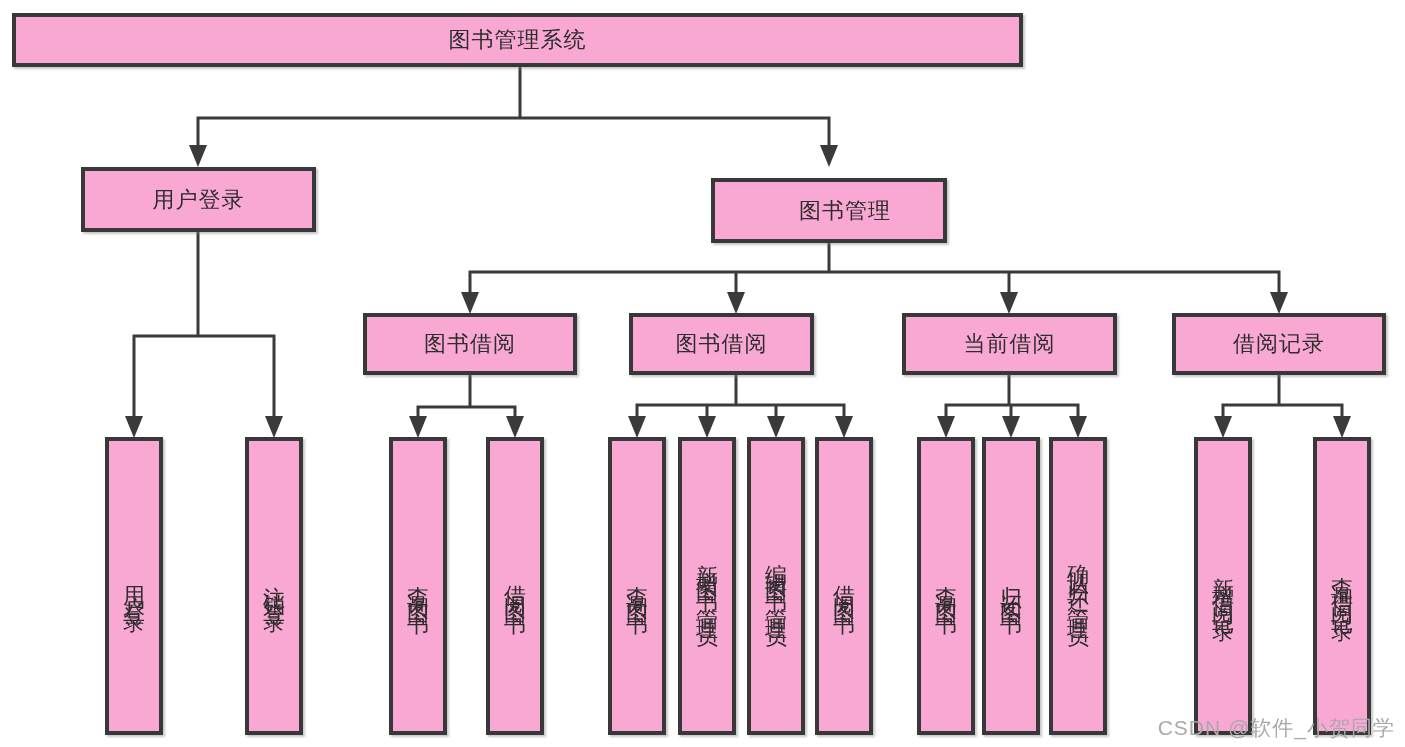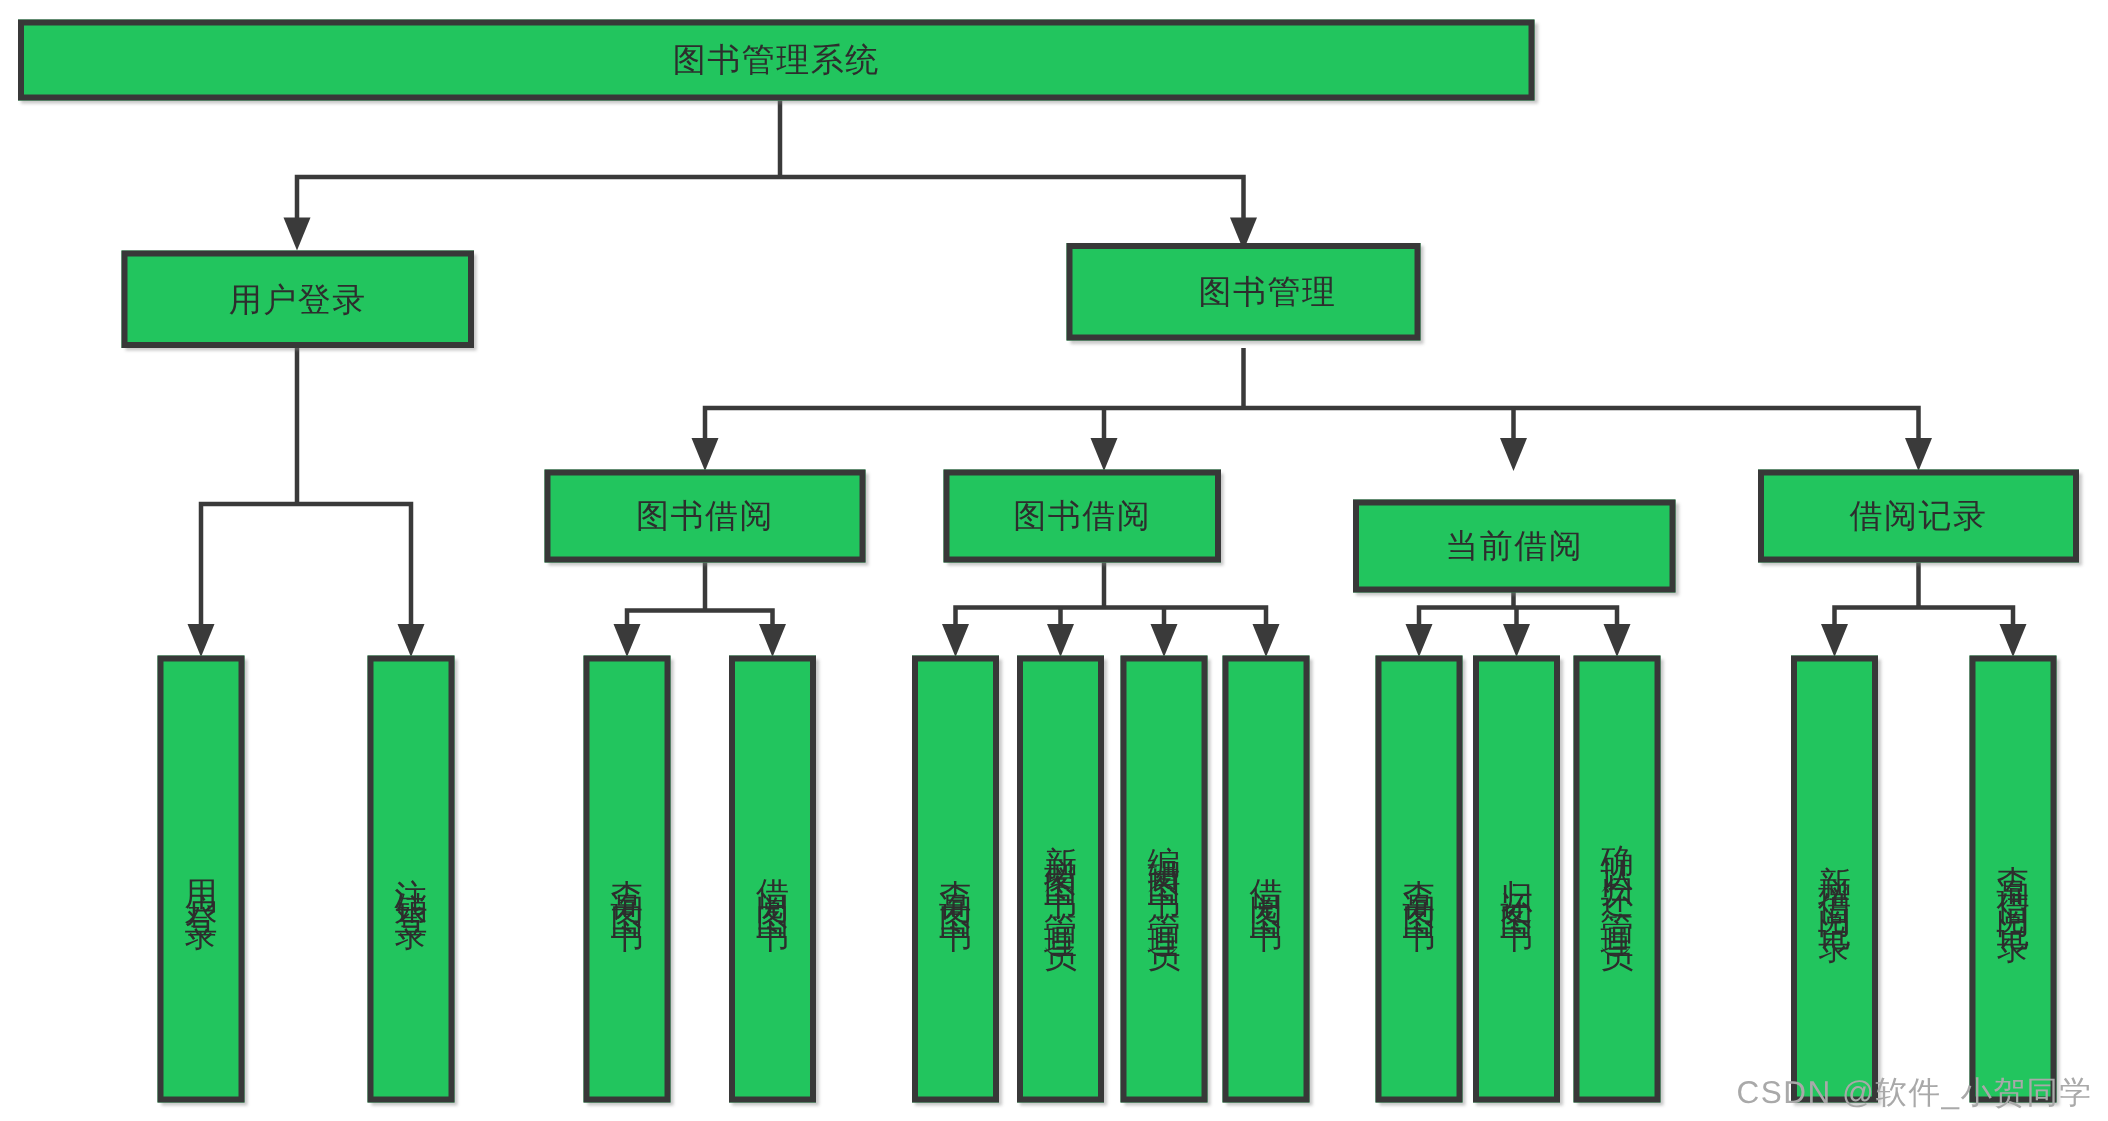--- a/index.html
+++ b/index.html
@@ -17,21 +17,21 @@
     position:relative;
     overflow:hidden;
   }
   .stage{position:absolute;left:0;top:0;width:1405px;height:747px;}
   svg.connectors{position:absolute;left:0;top:0;z-index:1;}
   svg.connectors .ln{stroke:var(--line);stroke-width:3;fill:none;}
   svg.connectors .ar{fill:var(--line);stroke:none;}
   .node{
     position:absolute;
     box-sizing:border-box;
-    background:#22c55e;
+    background:#f9a8d4;
     border:4px solid var(--box-border);
     display:flex;
     align-items:center;
     justify-content:center;
     color:var(--text);
     z-index:2;
     box-shadow:2px 2px 2px rgba(130,130,130,0.45);
   }
   .h-node{font-size:22px;letter-spacing:1px;}
   .v-node .vtext{
@@ -105,31 +105,31 @@
     <polygon class="ar" points="1333,416 1351,416 1342,438"></polygon>
   </svg>
 
   <div class="node h-node" style="left:12px;top:13px;width:1011px;height:54px;">
     <span>图书管理系统</span>
   </div>
 
   <div class="node h-node" style="left:81px;top:167px;width:235px;height:65px;">
     <span>用户登录</span>
   </div>
-  <div class="node h-node" style="left:711px;top:162px;width:236px;height:65px;padding-left:32px;">
+  <div class="node h-node" style="left:711px;top:178px;width:236px;height:65px;padding-left:32px;">
     <span>图书管理</span>
   </div>
 
   <div class="node h-node" style="left:363px;top:313px;width:214px;height:62px;">
     <span>图书借阅</span>
   </div>
   <div class="node h-node" style="left:629px;top:313px;width:185px;height:62px;">
     <span>图书借阅</span>
   </div>
-  <div class="node h-node" style="left:902px;top:313px;width:215px;height:62px;margin-top:20px;">
+  <div class="node h-node" style="left:902px;top:313px;width:215px;height:62px;">
     <span>当前借阅</span>
   </div>
   <div class="node h-node" style="left:1172px;top:313px;width:214px;height:62px;">
     <span>借阅记录</span>
   </div>
 
   <div class="node v-node" style="left:105px;top:437px;width:58px;height:298px;">
     <span class="vtext">用户登录</span>
   </div>
   <div class="node v-node" style="left:245px;top:437px;width:58px;height:298px;">

